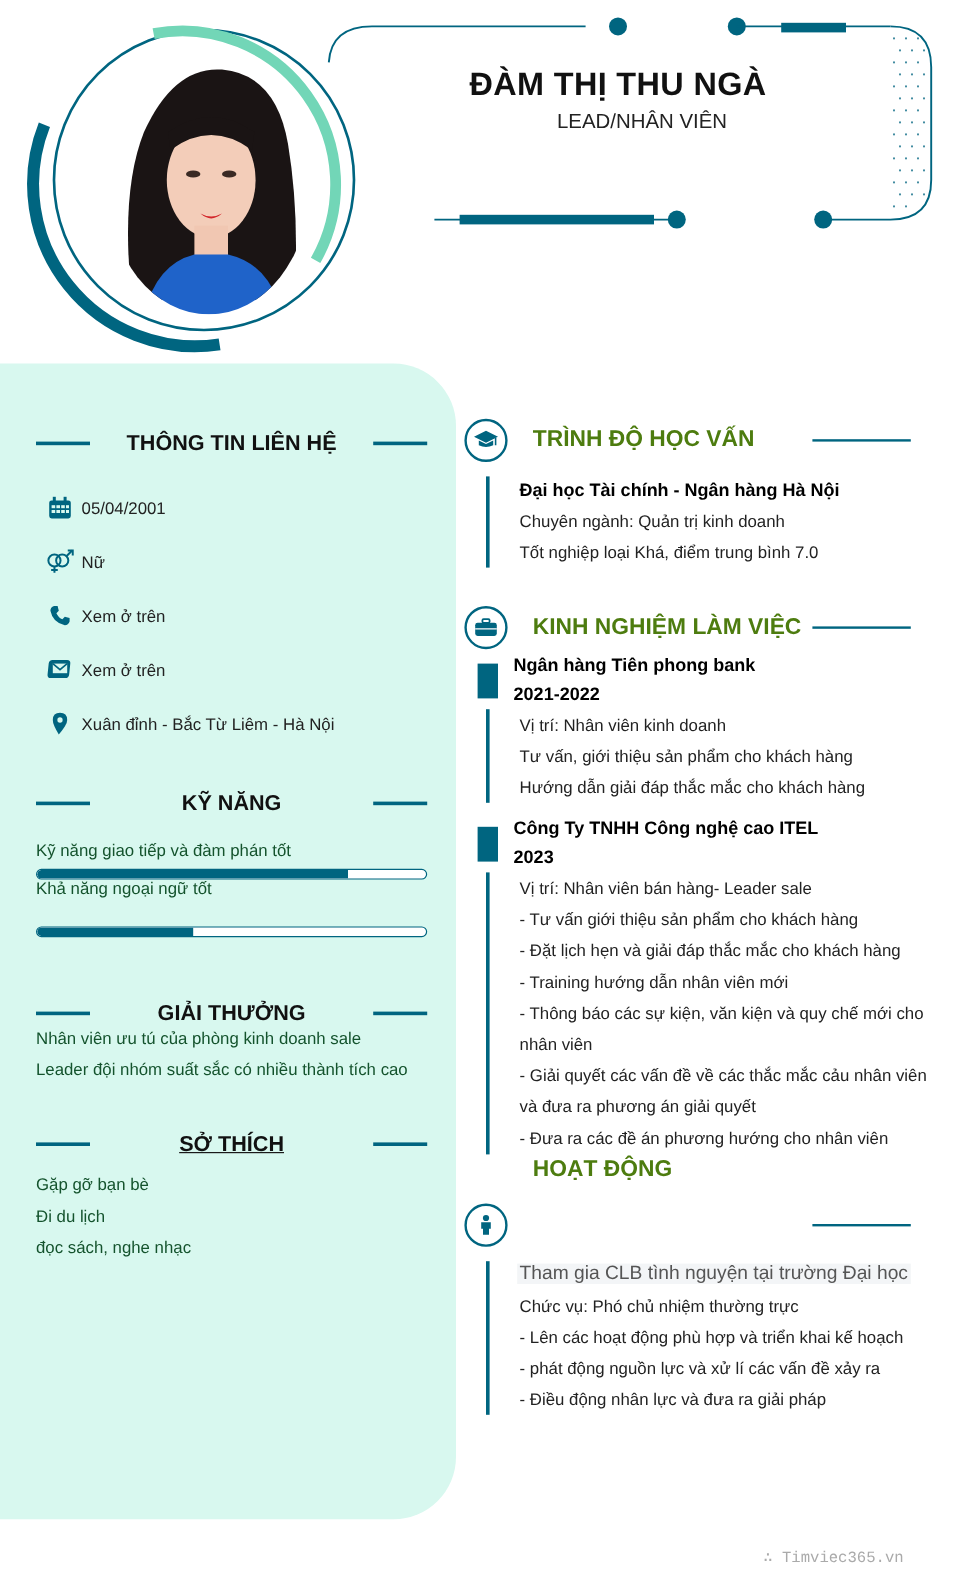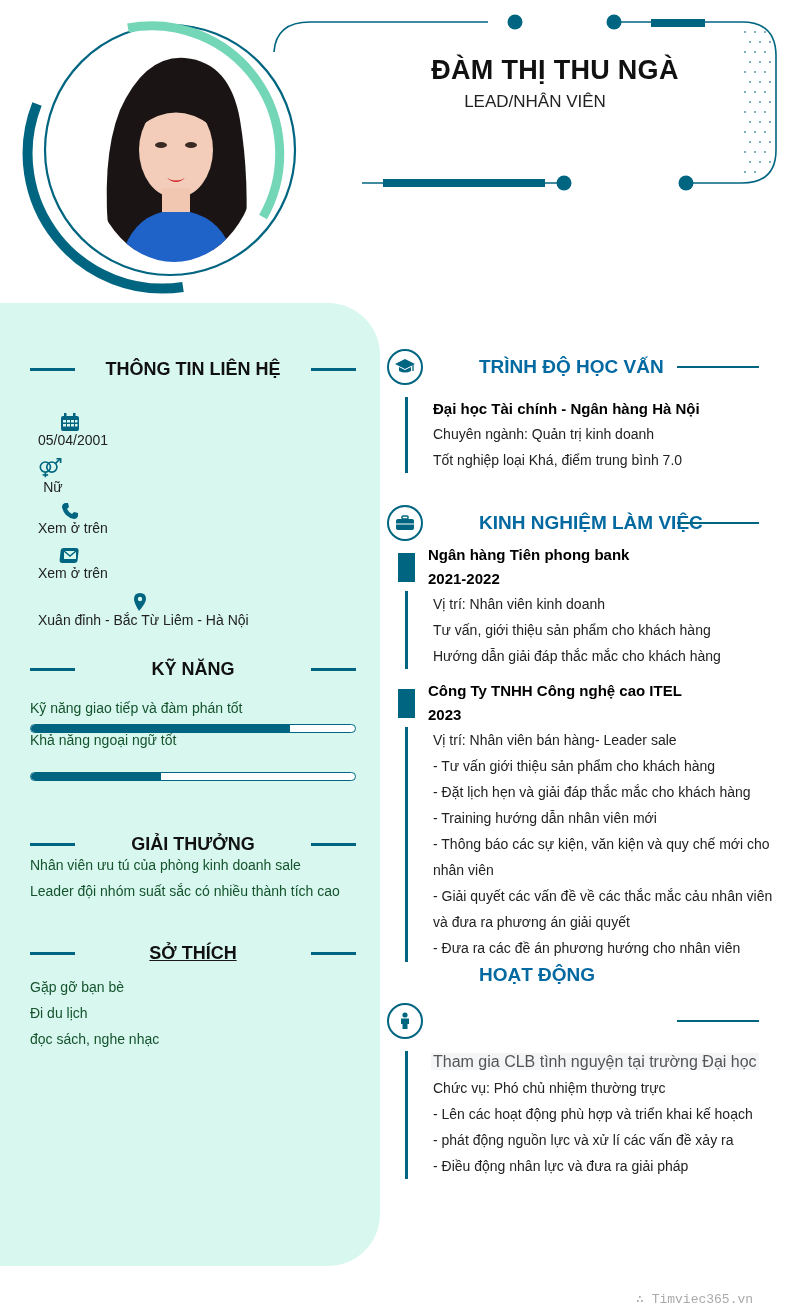--- a/index.html
+++ b/index.html
@@ -8,58 +8,58 @@
 
   
   .deco { position: absolute; left: 0; top: 0; width: 800px; height: 300px; }
 
   .photo-wrap {
     position: absolute; left: 90px; top: 50px; width: 168px; height: 212px;
     border-radius: 50%; overflow: hidden;
   }
 
   .name {
-    position: absolute; left: 400px; top: 55px; width: 310px; text-align: center;
+    position: absolute; left: 360px; top: 55px; width: 310px; text-align: center;
     font-size: 27px; font-weight: bold; color: #111; letter-spacing: 0.3px;
   }
   .role {
     position: absolute; left: 380px; top: 92px; width: 310px; text-align: center;
     font-size: 17px; color: #222;
   }
 
   
   .left-panel {
     position: absolute; left: 0; top: 303px; width: 380px; height: 963px;
     background: #d8f8ef; border-top-right-radius: 52px; border-bottom-right-radius: 52px;
   }
   .lsec-title {
     position: absolute; left: 30px; width: 326px; height: 24px;
     display: flex; align-items: center; justify-content: space-between;
   }
   .lsec-title .bar { width: 45px; height: 3px; background: #006580; }
   .lsec-title .txt { font-size: 18px; font-weight: bold; color: #111; }
 
-  .contact-row { position: absolute; left: 38px; display: flex; align-items: center; height: 22px; flex-direction: column; }
+  .contact-row { position: absolute; left: 38px; display: flex; align-items: center; height: 22px; }
   .contact-row .ic { width: 24px; height: 22px; display: flex; align-items: center; justify-content: center; margin-right: 6px; }
   .contact-row .val { font-size: 14px; color: #222; }
 
   .ltext { position: absolute; left: 30px; font-size: 14px; color: #14532d; }
 
   .skill-bar {
     position: absolute; left: 30px; width: 326px; height: 9px;
     border: 1.5px solid #006580; border-radius: 6px; background: #ffffff; overflow: hidden;
   }
   .skill-bar .fill { height: 100%; background: #006580; border-radius: 6px 0 0 6px; }
 
   
   .rsec-icon {
     position: absolute; left: 387px; width: 36px; height: 36px; border-radius: 50%;
     border: 2px solid #006580; display: flex; align-items: center; justify-content: center; background: #fff;
   }
-  .rsec-title { position: absolute; left: 444px; font-size: 19px; font-weight: bold; color: #0369a1; margin-left: 35px; }
+  .rsec-title { position: absolute; left: 444px; font-size: 19px; font-weight: bold; color: #4d7c0f; }
   .rsec-line { position: absolute; height: 2px; background: #006580; }
 
   .vline { position: absolute; width: 3px; background: #006580; }
   .sq { position: absolute; left: 398px; width: 17px; height: 29px; background: #006580; }
 
   .rtext { position: absolute; font-size: 14px; color: #222; white-space: nowrap; }
   .rbold { position: absolute; font-size: 15px; font-weight: bold; color: #000000; white-space: nowrap; }
   .hl { background: #f3f5f7; color: #555; font-size: 16px; padding: 0 2px; }
 
   .watermark { position: absolute; left: 636px; top: 1291px; font-family: "Liberation Mono", "DejaVu Sans Mono", monospace; font-size: 13px; color: #aaa; }

